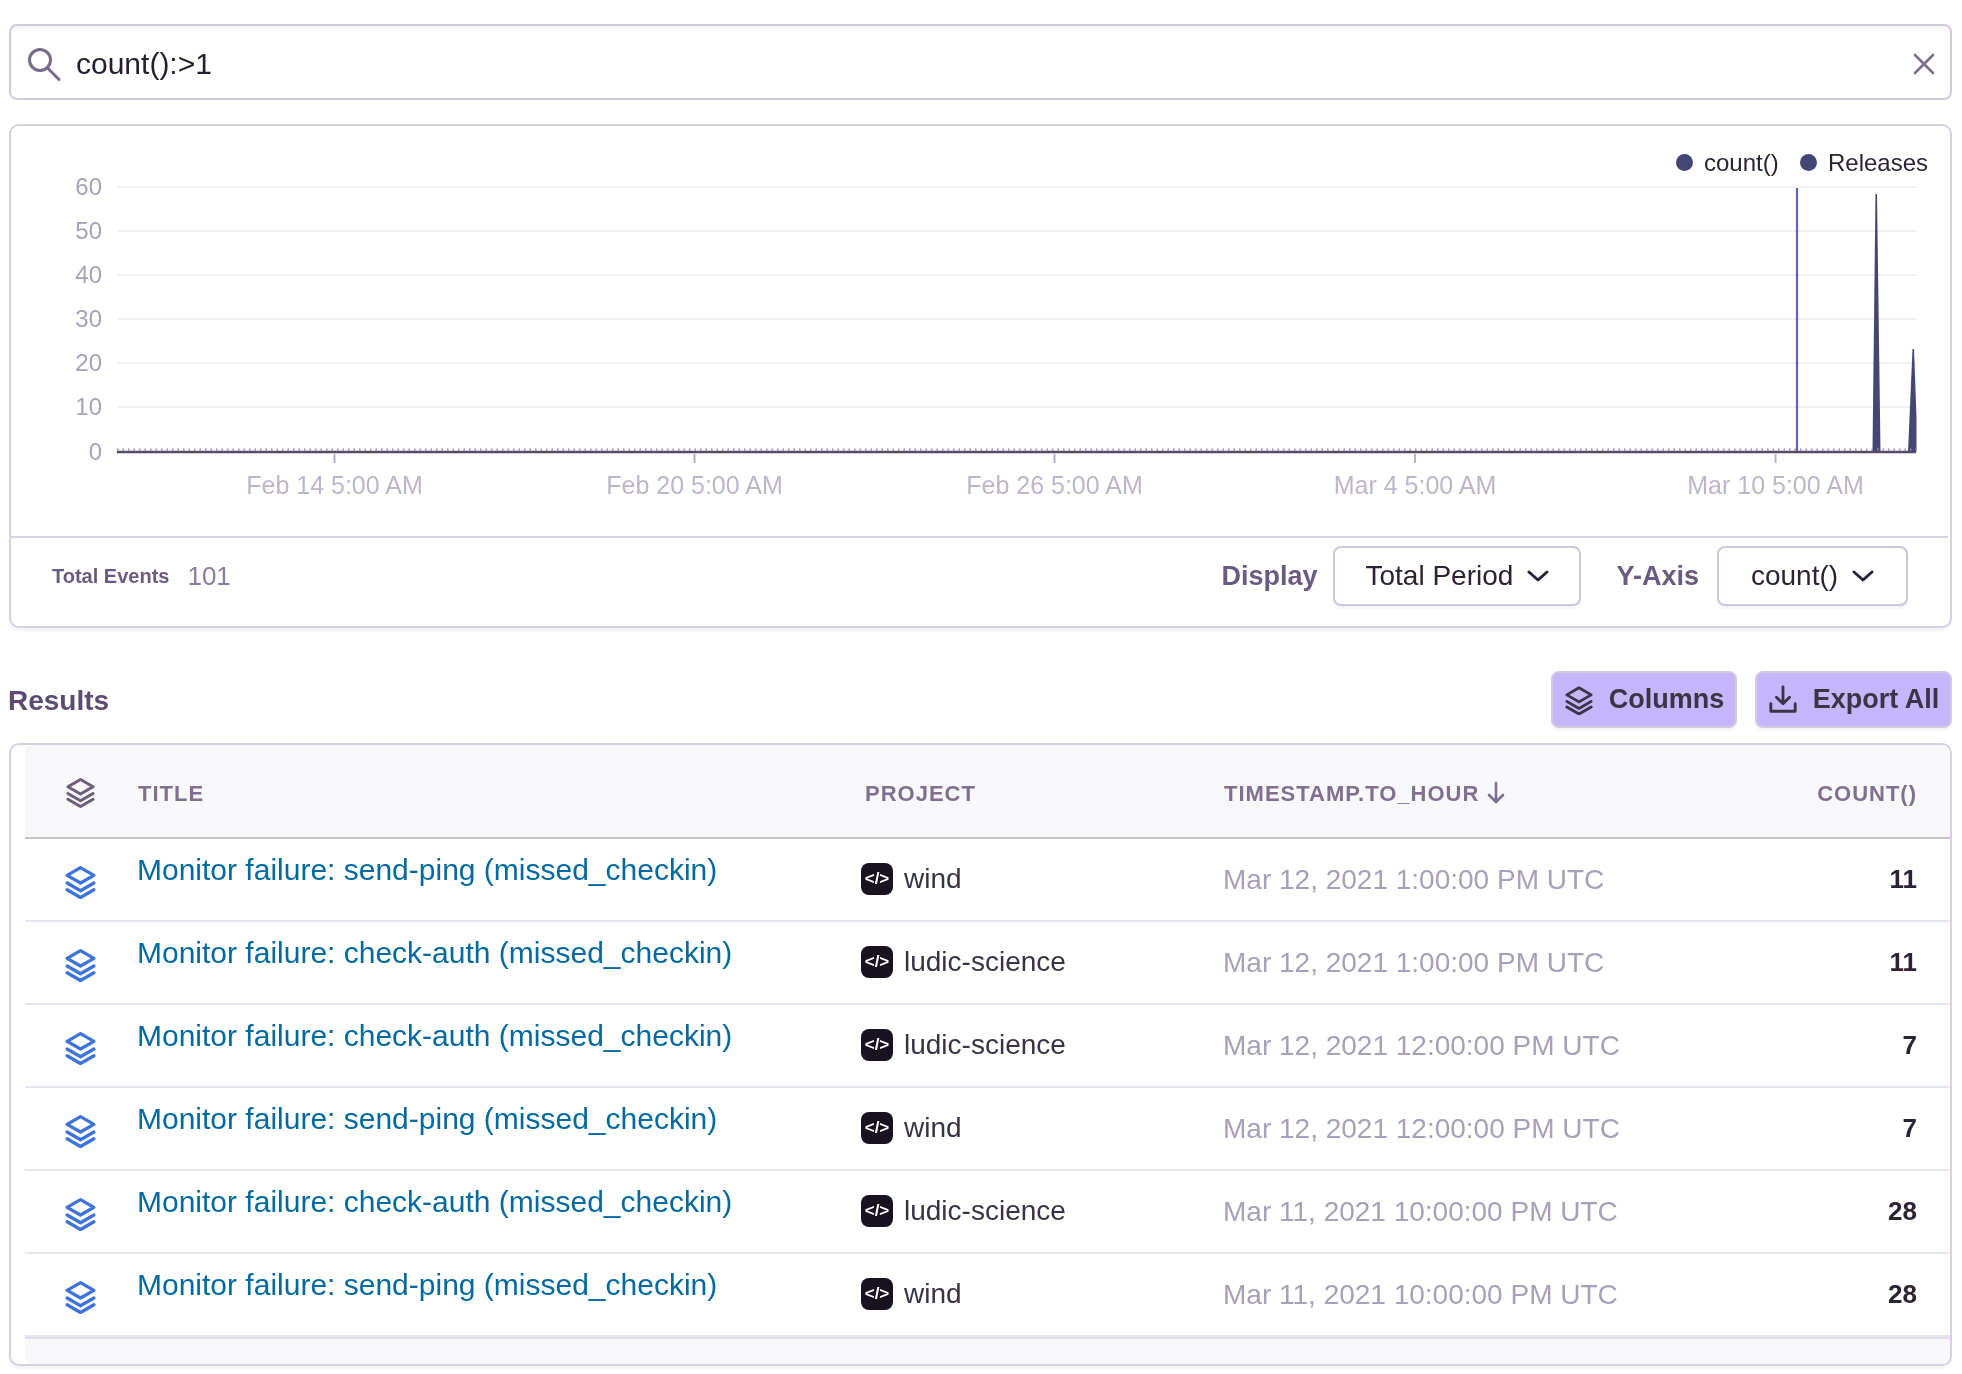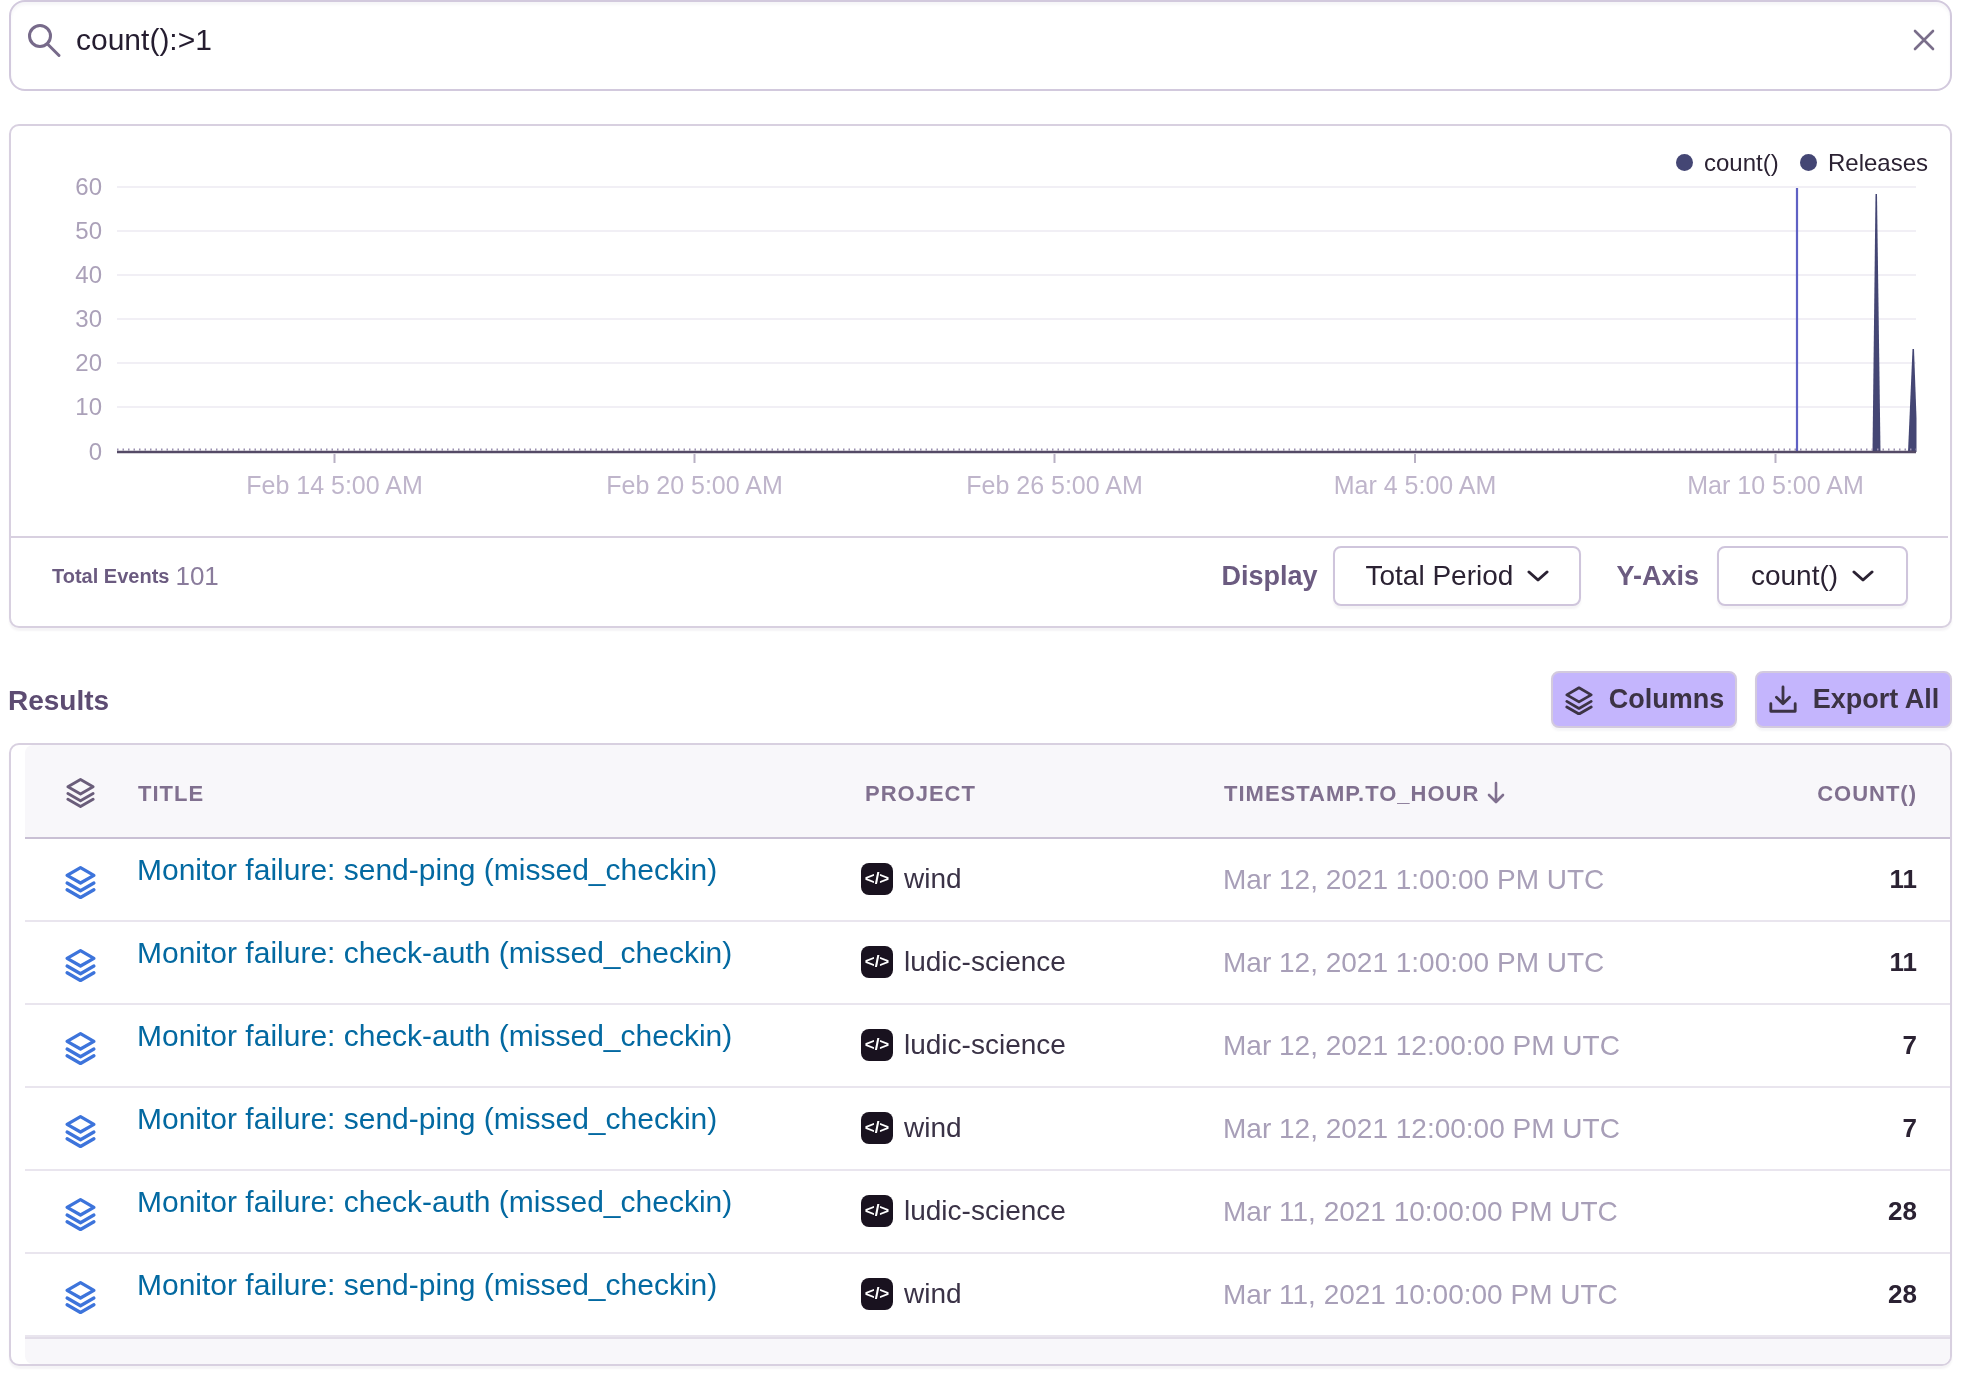--- a/index.html
+++ b/index.html
@@ -1,37 +1,37 @@
 <!DOCTYPE html>
 <html><head>
 <meta charset="utf-8">
 <style>
 * { margin:0; padding:0; box-sizing:border-box; }
 html,body { width:1962px; height:1374px; background:#fff; font-family:"Liberation Sans", sans-serif; }
 #page { position:relative; width:1962px; height:1374px; overflow:hidden; }
 
 
-.search { position:absolute; left:9px; top:0; width:1943px; height:91px;
-  border:2px solid #d2c9dd; border-radius:16px; background:#fff;
+.search { position:absolute; left:9px; top:24px; width:1943px; height:76px;
+  border:2px solid #d2c9dd; border-radius:8px; background:#fff;
   box-shadow:inset 0 3px 3px rgba(88,74,110,0.05); }
 .search .q { position:absolute; left:65px; top:21px; font-size:30px; color:#251d30; }
 .search svg.mag { position:absolute; left:8px; top:11px; }
 .search svg.xx { position:absolute; right:10px; top:22px; }
 
 
 .panel { position:absolute; left:9px; background:#fff; border:2px solid #d8d0e0; border-radius:10px;
   box-shadow:0 3px 2px rgba(88,74,110,0.06);padding-left:14px; }
 #chartpanel { top:124px; width:1943px; height:504px; }
 .ldot { position:absolute; width:17px; height:17px; border-radius:50%; background:#444674; top:28px; }
 .ltxt { position:absolute; font-size:24px; line-height:28px; color:#2b2233; top:23px; }
 
 .chartfoot { position:absolute; left:0; top:410px; width:1937px; height:78px; border-top:2px solid #d8d0e0;
   display:flex; align-items:center; }
 .tev { font-size:20px; font-weight:bold; color:#6b5b80; margin-left:41px; }
-.tevn { font-size:26px; color:#8a7c9c; margin-left:6px; }
+.tevn { font-size:26px; color:#8a7c9c; margin-left:18px; }
 .footright { margin-left:auto; display:flex; align-items:center; margin-right:40px; }
 .flab { font-size:27px; font-weight:bold; color:#6b5b80; }
 .selbtn { display:flex; align-items:center; justify-content:center; height:60px; flex:none; border:2px solid #cfc5dc; border-radius:8px;
   font-size:28px; color:#2b2233; background:#fff; box-shadow:0 3px 2px rgba(88,74,110,0.06); }
 .selbtn svg { margin-left:14px; }
 
 
 .results { position:absolute; left:8px; top:685px; font-size:28px; font-weight:bold; color:#5d4c72; }
 .btnrow { position:absolute; top:671px; right:10px; display:flex; }
 .btn { display:flex; align-items:center; justify-content:center; height:57px; border:2px solid #d3cade; border-radius:8px; background:#c4b5fd;

